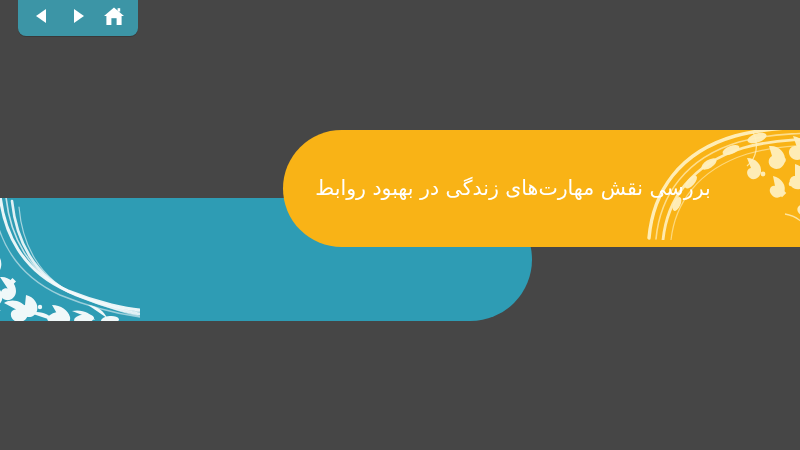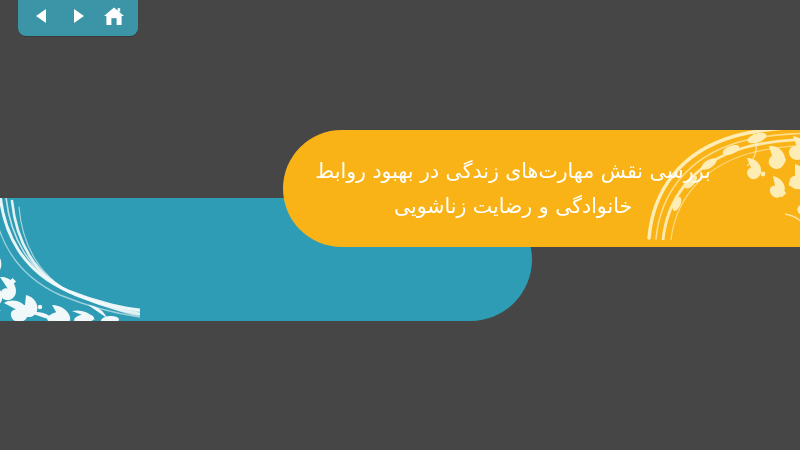--- a/index.html
+++ b/index.html
@@ -196,18 +196,17 @@
       </g>
       <g fill="none" stroke="#FFF0BE" stroke-width="1.3" opacity=".8">
         <path d="M110 2 c6 12 4 26 -6 34"></path>
         <path d="M142 84 c12 2 22 10 26 22"></path>
         <path d="M196 52 c-10 6 -16 16 -16 28"></path>
       </g>
     </svg>
 
     <div class="title-wrap">
       <div class="title-line">بررسی نقش مهارت‌های زندگی در بهبود روابط</div>
-      <div class="title-line">خانوادگی و رضایت زناشویی</div>
     </div>
 
   </div>
 
 </div>
 
 </body></html>

